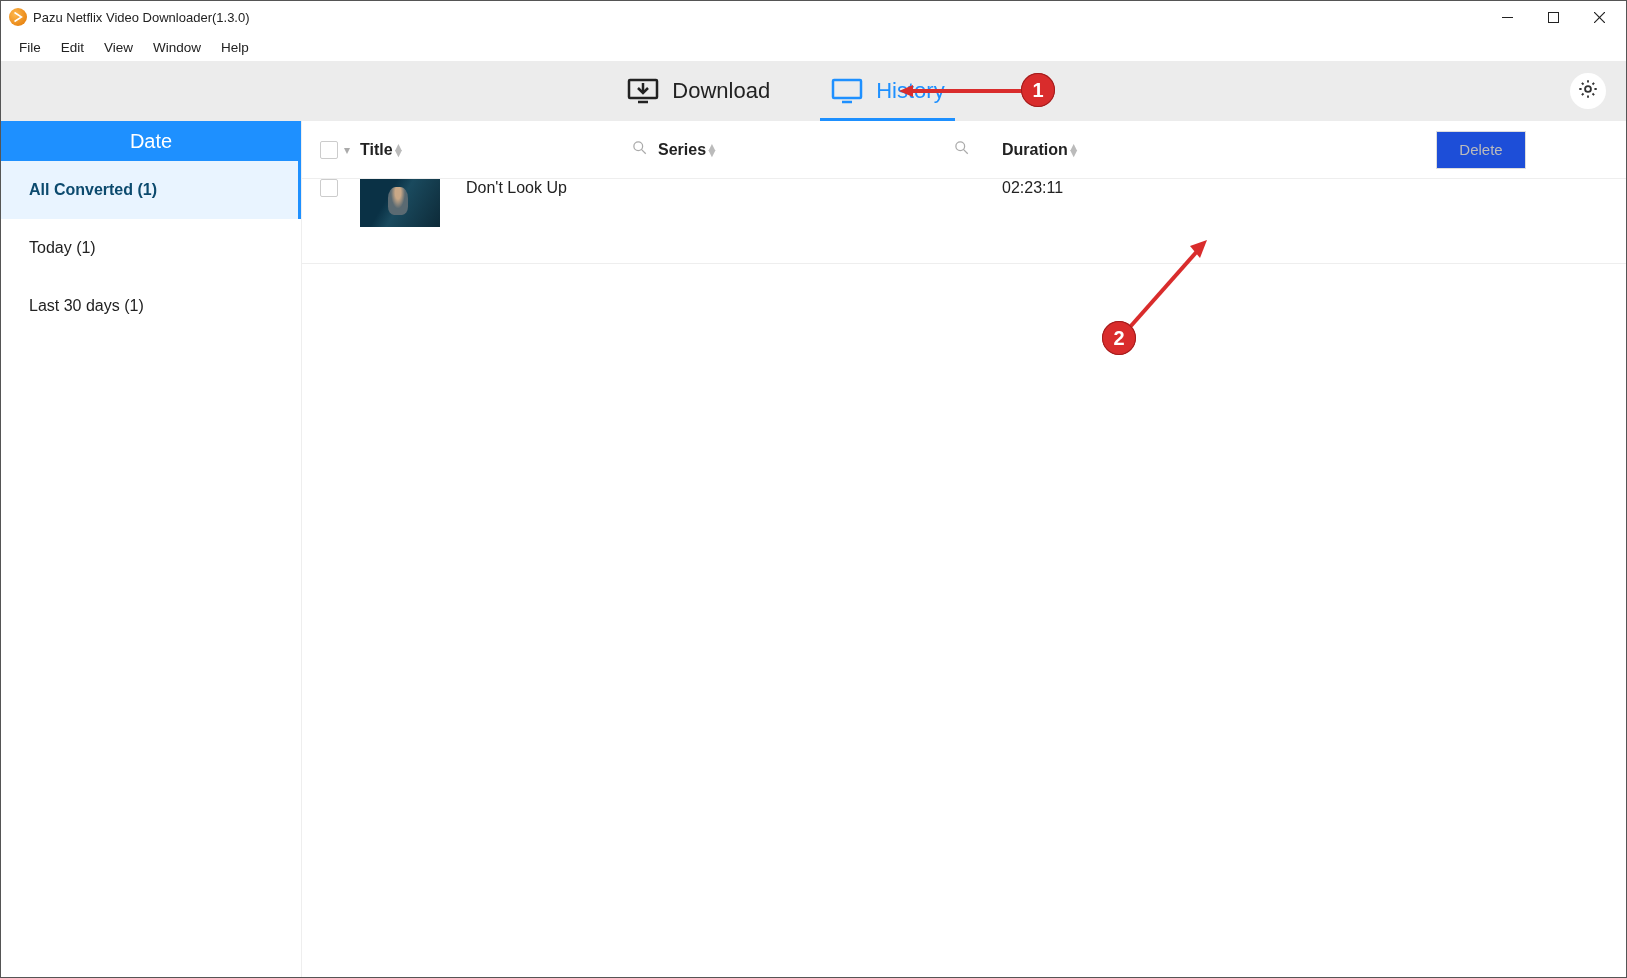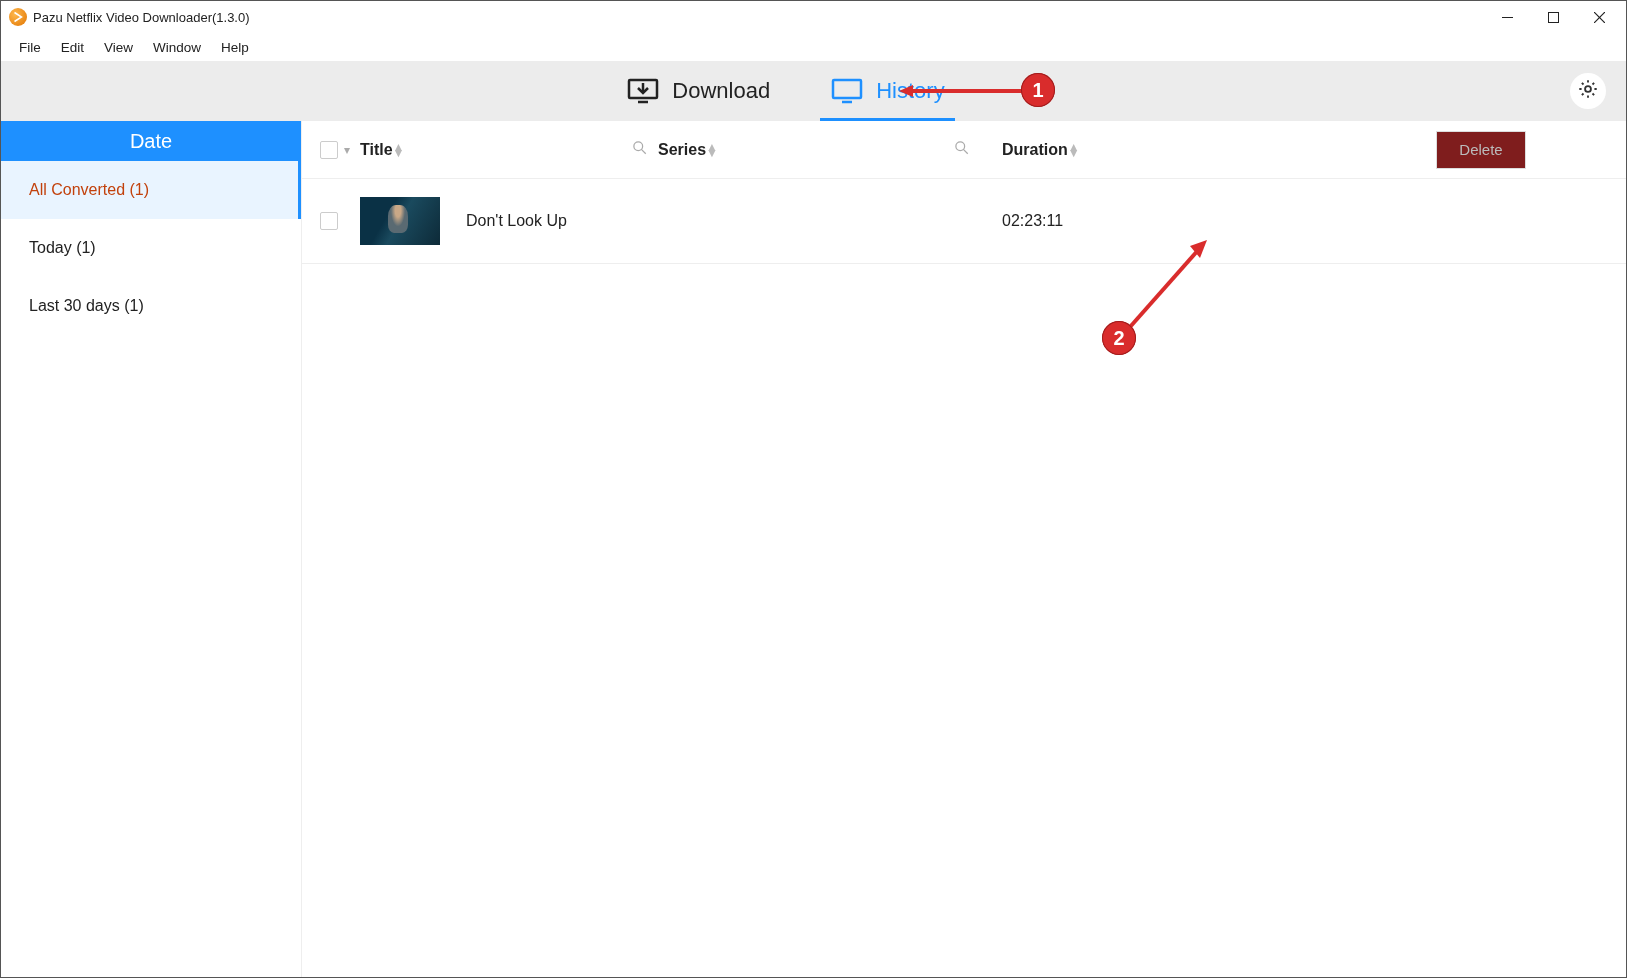--- a/index.html
+++ b/index.html
@@ -31,43 +31,43 @@
 .settings-btn { width: 36px; height: 36px; border-radius: 50%; background: #fff; display: flex; align-items: center; justify-content: center; cursor: pointer; }
 .settings-btn svg { width: 22px; height: 22px; }
 
 
 .body { display: flex; height: calc(100% - 120px); }
 
 
 .sidebar { width: 300px; background: #fff; }
 .sidebar-header { height: 40px; background: #1e90ff; color: #fff; font-size: 20px; display: flex; align-items: center; justify-content: center; }
 .sidebar-item { height: 58px; display: flex; align-items: center; padding: 0 28px; font-size: 16px; color: #222; cursor: pointer; }
-.sidebar-item.active { background: #e9f4ff; color: #c2410c; position: relative; }
+.sidebar-item.active { background: #e9f4ff; color: #0c4a6e; position: relative; font-weight: bold; }
 .sidebar-item.active::after { content: ""; position: absolute; right: 0; top: 0; bottom: 0; width: 3px; background: #1e90ff; }
 
 
 .main { flex: 1; border-left: 1px solid #eee; position: relative; }
 
 
 .thead { height: 58px; border-bottom: 1px solid #eee; display: flex; align-items: center; padding: 0 18px; position: relative; }
 .th { display: flex; align-items: center; font-size: 16px; color: #222; font-weight: 600; }
 .th .sort { color: #bbb; font-size: 12px; display: flex; flex-direction: column; line-height: 6px; }
 .th-title { position: absolute; left: 58px; }
 .th-series { position: absolute; left: 356px; }
 .th-duration { position: absolute; left: 700px; }
 .th-search { position: absolute; color: #aaa; }
 .th-search.s1 { left: 330px; }
 .th-search.s2 { left: 652px; }
 .th-search svg { width: 15px; height: 15px; }
-.delete-btn { position: absolute; right: 100px; width: 90px; height: 38px; border: 1px solid #ddd; display: flex; align-items: center; justify-content: center; font-size: 15px; color: #bbb; cursor: pointer; background: #7f1d1d; }
+.delete-btn { position: absolute; right: 100px; width: 90px; height: 38px; border: 1px solid #ddd; display: flex; align-items: center; justify-content: center; font-size: 15px; color: #bbb; cursor: pointer; background: #1d4ed8; }
 .checkbox { width: 18px; height: 18px; border: 1px solid #ccc; border-radius: 2px; cursor: pointer; }
 .chev { margin-left: 6px; color: #aaa; font-size: 12px; }
 
 
-.trow { height: 85px; border-bottom: 1px solid #eee; display: flex; align-items: center; padding: 0 18px; position: relative; }
+.trow { height: 85px; border-bottom: 1px solid #eee; display: flex; align-items: flex-start; padding: 0 18px; position: relative; }
 .trow .checkbox { margin-right: 22px; }
 .thumb { width: 80px; height: 48px; background: linear-gradient(120deg, #0a3145 0%, #0a3145 35%, #1a4a5e 50%, #0d2a38 100%); margin-right: 26px; position: relative; }
 .thumb::after { content: ""; position: absolute; top: 8px; left: 28px; width: 20px; height: 28px; background: radial-gradient(ellipse at 50% 20%, #c9a887 20%, #5a6a72 50%); border-radius: 40% 40% 30% 30%; }
 .cell-title { font-size: 16px; color: #222; }
 .cell-duration { position: absolute; left: 700px; font-size: 16px; color: #222; }
 .row-actions { position: absolute; right: 115px; display: flex; align-items: center; gap: 18px; }
 .row-actions .act { width: 22px; height: 22px; cursor: pointer; display: flex; align-items: center; justify-content: center; }
 
 
 .annotation-badge { position: absolute; width: 34px; height: 34px; border-radius: 50%; background: #d92c2c; color: #fff; font-size: 20px; font-weight: bold; display: flex; align-items: center; justify-content: center; box-shadow: 0 0 0 1px #a01d1d inset; z-index: 10; }

